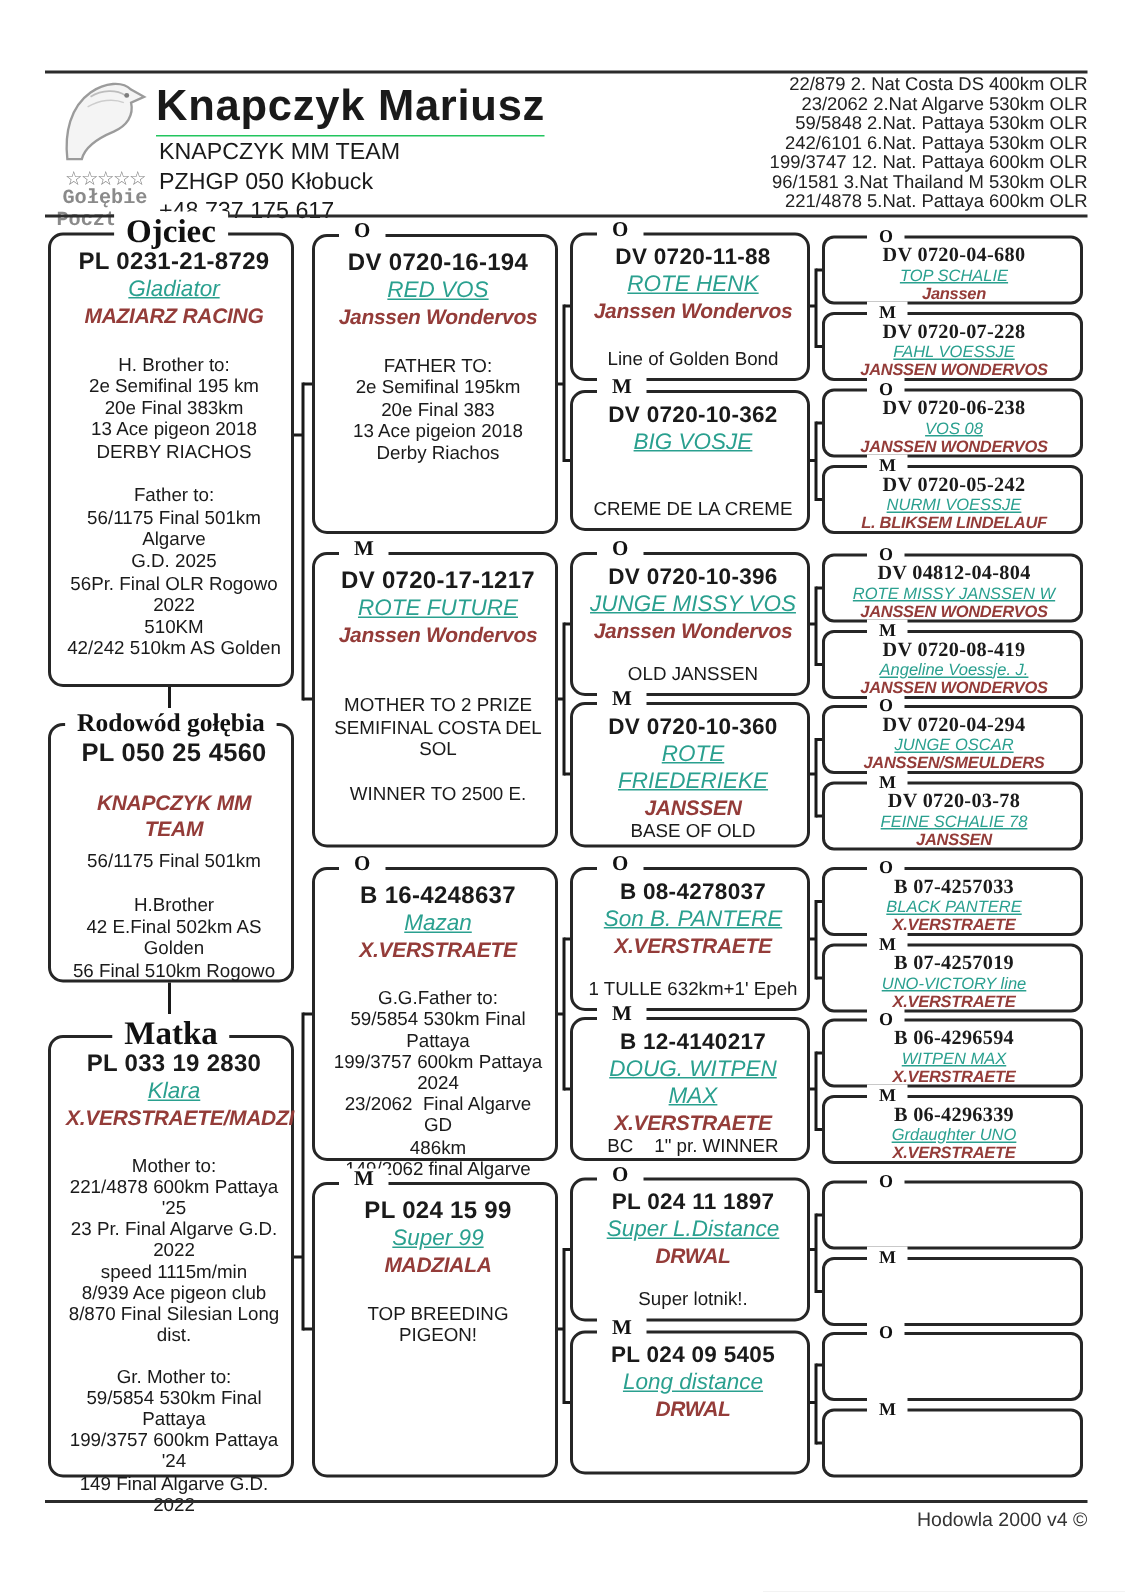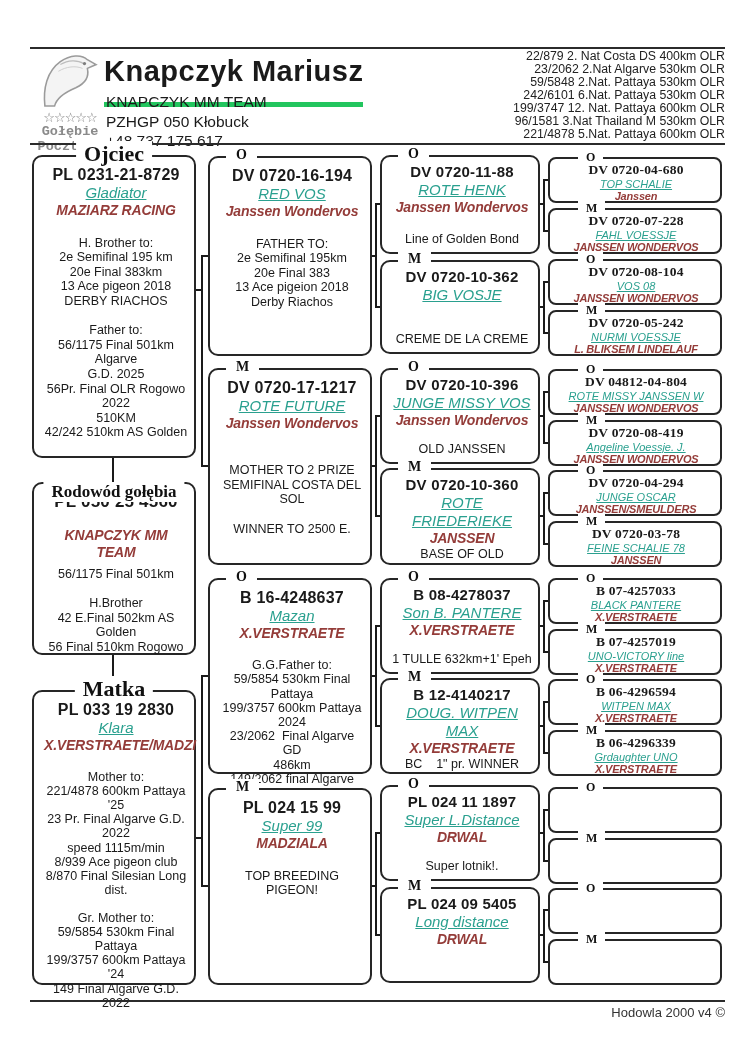--- a/index.html
+++ b/index.html
@@ -5,34 +5,34 @@
   html,body{margin:0;padding:0;background:#e9e9e9;}
   .page{position:relative;width:750px;height:1061px;background:#ffffff;margin:0 auto;
         font-family:"Liberation Sans",sans-serif;color:#1a1a1a;overflow:hidden;}
   .hline{position:absolute;left:30px;width:695px;height:2px;background:#2b2b2b;}
 
   
   .logo{position:absolute;left:30px;top:52px;width:80px;text-align:center;color:#8a8a8a;}
   .logo .stars{font-size:13px;letter-spacing:-1px;line-height:12px;color:#7d7d7d;}
   .logo .ltxt{font-family:Liberation Mono, monospace;font-weight:bold;font-size:13.5px;line-height:15px;color:#8a8a8a;}
   .owner-name{position:absolute;left:104px;top:55px;font-size:29px;font-weight:bold;
-              border-bottom:5px solid #22c55e;padding-bottom:14px;letter-spacing:.5px;}
+              border-bottom:1px solid #22c55e;padding-bottom:2px;letter-spacing:.5px;}
   .owner-sub{position:absolute;left:106px;top:92px;font-size:15.5px;line-height:19.5px;}
   .results{position:absolute;right:25px;top:50px;text-align:right;font-size:12.3px;line-height:13px;color:#222;}
 
   
   .credit{position:absolute;right:25px;top:1005px;font-size:13px;color:#333;}
 
   
   .pbox{position:absolute;background:#fff;border:2px solid #262626;border-radius:10px;
         box-sizing:border-box;display:flex;flex-direction:column;padding:8px 6px 5px 10px;text-align:center;}
   .btitle{position:absolute;top:-16px;left:50%;transform:translateX(-50%);background:#fff;
           padding:0 8px;font-family:"Liberation Serif",serif;font-weight:bold;font-size:22px;
           color:#111;white-space:nowrap;}
-  .b-rodowod .btitle{font-size:17px;top:-12px;margin-top:10px;}
+  .b-rodowod .btitle{font-size:17px;top:-12px;}
   .blabel{position:absolute;top:-11px;left:16px;background:#fff;padding:0 10px;
           font-family:"Liberation Serif",serif;font-weight:bold;font-size:14px;color:#111;}
   .ring{font-weight:bold;font-size:16px;line-height:19px;letter-spacing:.2px;}
   .pname{color:var(--teal);font-style:italic;text-decoration:underline;font-size:15px;line-height:18px;}
   .strain{color:var(--maroon);font-weight:bold;font-style:italic;font-size:14px;line-height:17px;letter-spacing:-.2px;}
   .lines{margin-top:2px;}
   .bl{font-size:12.5px;line-height:14.6px;min-height:14.6px;white-space:pre-wrap;}
   .note{margin-top:auto;font-size:12.5px;line-height:15px;white-space:pre-wrap;padding-bottom:1px;}
   .btitle:empty,.blabel:empty,.ring:empty,.pname:empty,.strain:empty,.note:empty,.lines:empty{display:none;}
 
@@ -342,21 +342,21 @@
         <div class="strain">Janssen</div>
       </div>
       <div class="pbox b-c4-2 s-sm">
         <span class="blabel">M</span>
         <div class="ring">DV 0720-07-228</div>
         <div class="pname">FAHL VOESSJE</div>
         <div class="strain">JANSSEN WONDERVOS</div>
       </div>
       <div class="pbox b-c4-3 s-sm">
         <span class="blabel">O</span>
-        <div class="ring">DV 0720-08-104</div>
+        <div class="ring">DV 0720-06-238</div>
         <div class="pname">VOS 08</div>
         <div class="strain">JANSSEN WONDERVOS</div>
       </div>
       <div class="pbox b-c4-4 s-sm">
         <span class="blabel">M</span>
         <div class="ring">DV 0720-05-242</div>
         <div class="pname">NURMI VOESSJE</div>
         <div class="strain">L. BLIKSEM LINDELAUF</div>
       </div>
       <div class="pbox b-c4-5 s-sm">

